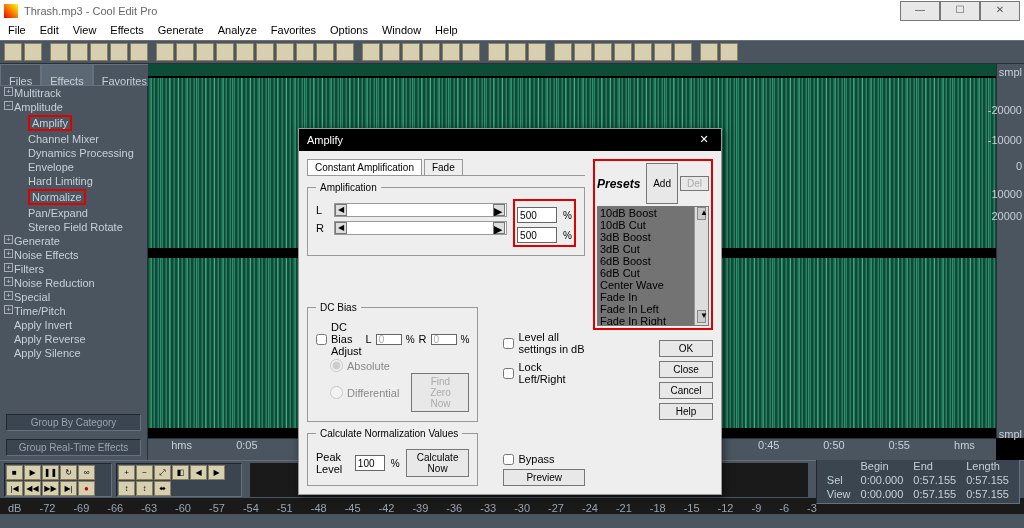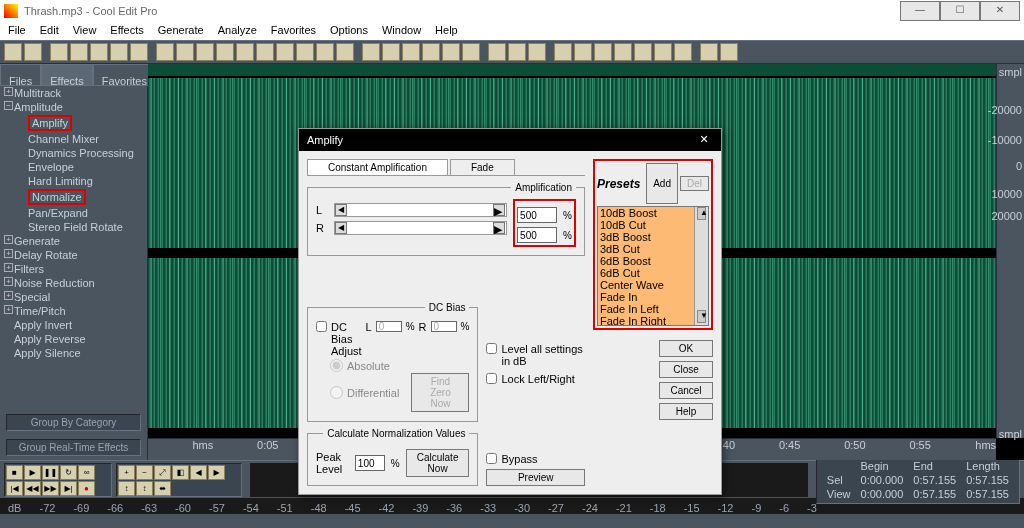--- a/index.html
+++ b/index.html
@@ -35,67 +35,67 @@
 .wave.bot { top: 194px; height: 170px; }
 .wave-noise { position: absolute; inset: 0; background:
   repeating-linear-gradient(90deg, #0d4d38 0 1px, #1a6b50 1px 2px, #2f8565 2px 3px, #0d4d38 3px 4px);
   opacity: 0.9; }
 .wave-noise::after { content:""; position:absolute; inset:0; background:
   repeating-linear-gradient(90deg, transparent 0 3px, #5fc89a 3px 4px, transparent 4px 9px);
   mix-blend-mode: screen; opacity:0.5; }
 .ruler-v { position: absolute; right: 0; top: 0; bottom: 22px; width: 28px; background: #4a5560; border-left: 1px solid #2a3038; color: #c8d0d8; font-size: 8px; }
 .ruler-v div { position:absolute; right:2px; }
 .ruler-h { position: absolute; left: 0; right: 28px; bottom: 0; height: 22px; background: #4a5560; border-top: 1px solid #2a3038; color: #c8d0d8; font-size: 8px; display: flex; }
-.ruler-h span { flex: 1; text-align: right; padding-left: 2px; }
+.ruler-h span { flex: 1; text-align: center; padding-left: 2px; }
 .smallstrip { position:absolute; left:0; right:28px; top:0; height:12px; background:#0d4d38; }
 
 .transport { height: 38px; background: #4a5560; border-top: 1px solid #667080; display: flex; align-items: center; padding: 2px 4px; gap: 4px; }
 .tgroup { background: #3a4550; border: 1px inset #667080; display: flex; flex-wrap: wrap; width: 108px; height: 34px; }
 .tbtn { width: 17px; height: 15px; margin: 1px 0 0 1px; background: #d6d0b0; border: 1px solid #8a8060; text-align: center; font-size: 8px; line-height: 13px; }
 .big-time { flex: 1; text-align: center; color: #d6deb0; font-size: 28px; font-family: monospace; background: #1a1a1a; height: 34px; line-height: 34px; margin: 0 4px; }
 .sel-panel { background: #3a4550; border: 1px inset #667080; color: #c8d0d8; font-size: 9px; padding: 1px 4px; }
 .sel-panel table td { padding: 0 4px; }
 
 .dbstrip { height: 16px; background: #1a1a1a; color: #9aa4b0; font-size: 8px; display: flex; align-items: flex-end; padding: 0 8px; gap: 18px; }
 
 
 .dialog { position: absolute; left: 298px; top: 128px; width: 424px; background: #eee; border: 1px solid #999; box-shadow: 2px 2px 8px rgba(0,0,0,.5); }
 .dlg-title { height: 22px; background: #000; color: #fff; display: flex; align-items: center; padding: 0 8px; }
 .dlg-title span { flex: 1; }
 .dlg-close { width: 18px; height: 14px; text-align: center; cursor: default; }
 .dlg-body { padding: 8px; display: flex; gap: 8px; }
 .dlg-left { flex: 1; }
 .tabstrip { border-bottom: 1px solid #999; display: flex; }
-.tab { padding: 2px 20px; border: 1px solid #999; border-bottom: none; background: #eee; margin-right: 2px; font-size: 10px; }
+.tab { padding: 2px 7px; border: 1px solid #999; border-bottom: none; background: #eee; margin-right: 2px; font-size: 10px; }
 .tab.active { background: #fff; }
 .fieldset { border: 1px solid #999; margin-top: 6px; padding: 6px 8px 8px; }
-.fieldset legend { font-size: 10px; padding: 0 4px; text-align: right; }
+.fieldset legend { font-size: 10px; padding: 0 4px; }
 .amp-row { display: flex; align-items: center; gap: 6px; margin-top: 4px; }
 .amp-row .lab { width: 12px; }
 .slider { flex: 1; height: 14px; border: 1px solid #999; background: #fff; position: relative; }
 .slider .thumb { position: absolute; right: 1px; top: 0; width: 12px; height: 12px; background: #ddd; border: 1px solid #777; }
 .slider .arrow { position: absolute; top: 0; width: 12px; height: 12px; background: #ddd; border: 1px solid #777; text-align:center; font-size:8px; line-height:10px;}
 .numbox { width: 40px; height: 16px; border: 1px solid #666; background: #fff; padding: 0 2px; font-size: 10px; }
 .hl-box { border: 2px solid #e00000; padding: 2px; }
 .pct { font-size: 10px; }
-.chk { display: flex; gap: 4px; font-size: 10px; margin: 2px 0; }
+.chk { display: flex; align-items: center; gap: 4px; font-size: 10px; margin: 2px 0; }
 .chk input { width: 11px; height: 11px; }
 .radio { display: flex; align-items: center; gap: 4px; font-size: 10px; margin: 1px 0 1px 14px; color: #888; }
 .btn { padding: 2px 10px; border: 1px solid #777; background: #e8e8e8; font-size: 10px; }
 .dlg-right { width: 120px; }
 .presets { border: 2px solid #e00000; padding: 2px; }
 .presets-hdr { display: flex; align-items: center; gap: 2px; }
 .presets-hdr b { flex: 1; font-style: italic; font-size: 12px; }
-.preset-list { height: 120px; border: 1px solid #777; background: #fdba74; overflow: hidden; margin-top: 2px; font-size: 9px; position: relative; }
+.preset-list { height: 120px; border: 1px solid #777; background: #737373; overflow: hidden; margin-top: 2px; font-size: 9px; position: relative; }
 .preset-list div { padding: 0 2px; white-space: nowrap; }
 .preset-scroll { position:absolute; right:0; top:0; bottom:0; width:14px; background:#ddd; border-left:1px solid #999; }
 .preset-scroll .ar { height:13px; background:#ccc; border:1px solid #888; text-align:center; font-size:8px; }
 .dlg-buttons { margin-top: 10px; display: flex; flex-direction: column; gap: 4px; align-items: flex-end; }
 .dlg-buttons .btn { width: 54px; text-align: center; }
-.bot-row { display:flex; gap:8px; align-items:flex-end; }
+.bot-row { display:flex; gap:25px; align-items:flex-end; }
 .lowgroup { display:flex; flex-direction:column; gap:2px; }
 </style>
 </head>
 <body>
 
 <div class="titlebar">
   <div class="icon"></div>
   <div class="title">Thrash.mp3 - Cool Edit Pro</div>
   <div class="btn">—</div>
   <div class="btn">☐</div>
@@ -171,21 +171,21 @@
       <div class="tree-item"><span class="exp">−</span><span>Amplitude</span></div>
       <div class="tree-item nested"><span class="hl-red">Amplify</span></div>
       <div class="tree-item nested">Channel Mixer</div>
       <div class="tree-item nested">Dynamics Processing</div>
       <div class="tree-item nested">Envelope</div>
       <div class="tree-item nested">Hard Limiting</div>
       <div class="tree-item nested"><span class="hl-red">Normalize</span></div>
       <div class="tree-item nested">Pan/Expand</div>
       <div class="tree-item nested">Stereo Field Rotate</div>
       <div class="tree-item"><span class="exp">+</span><span>Generate</span></div>
-      <div class="tree-item"><span class="exp">+</span><span>Delay Rotate</span></div>
+      <div class="tree-item"><span class="exp">+</span><span>Noise Effects</span></div>
       <div class="tree-item"><span class="exp">+</span><span>Filters</span></div>
       <div class="tree-item"><span class="exp">+</span><span>Noise Reduction</span></div>
       <div class="tree-item"><span class="exp">+</span><span>Special</span></div>
       <div class="tree-item"><span class="exp">+</span><span>Time/Pitch</span></div>
       <div class="tree-item">Apply Invert</div>
       <div class="tree-item">Apply Reverse</div>
       <div class="tree-item">Apply Silence</div>
     </div>
     <div class="side-btn">Group By Category</div>
     <div class="side-btn">Group Real-Time Effects</div>

